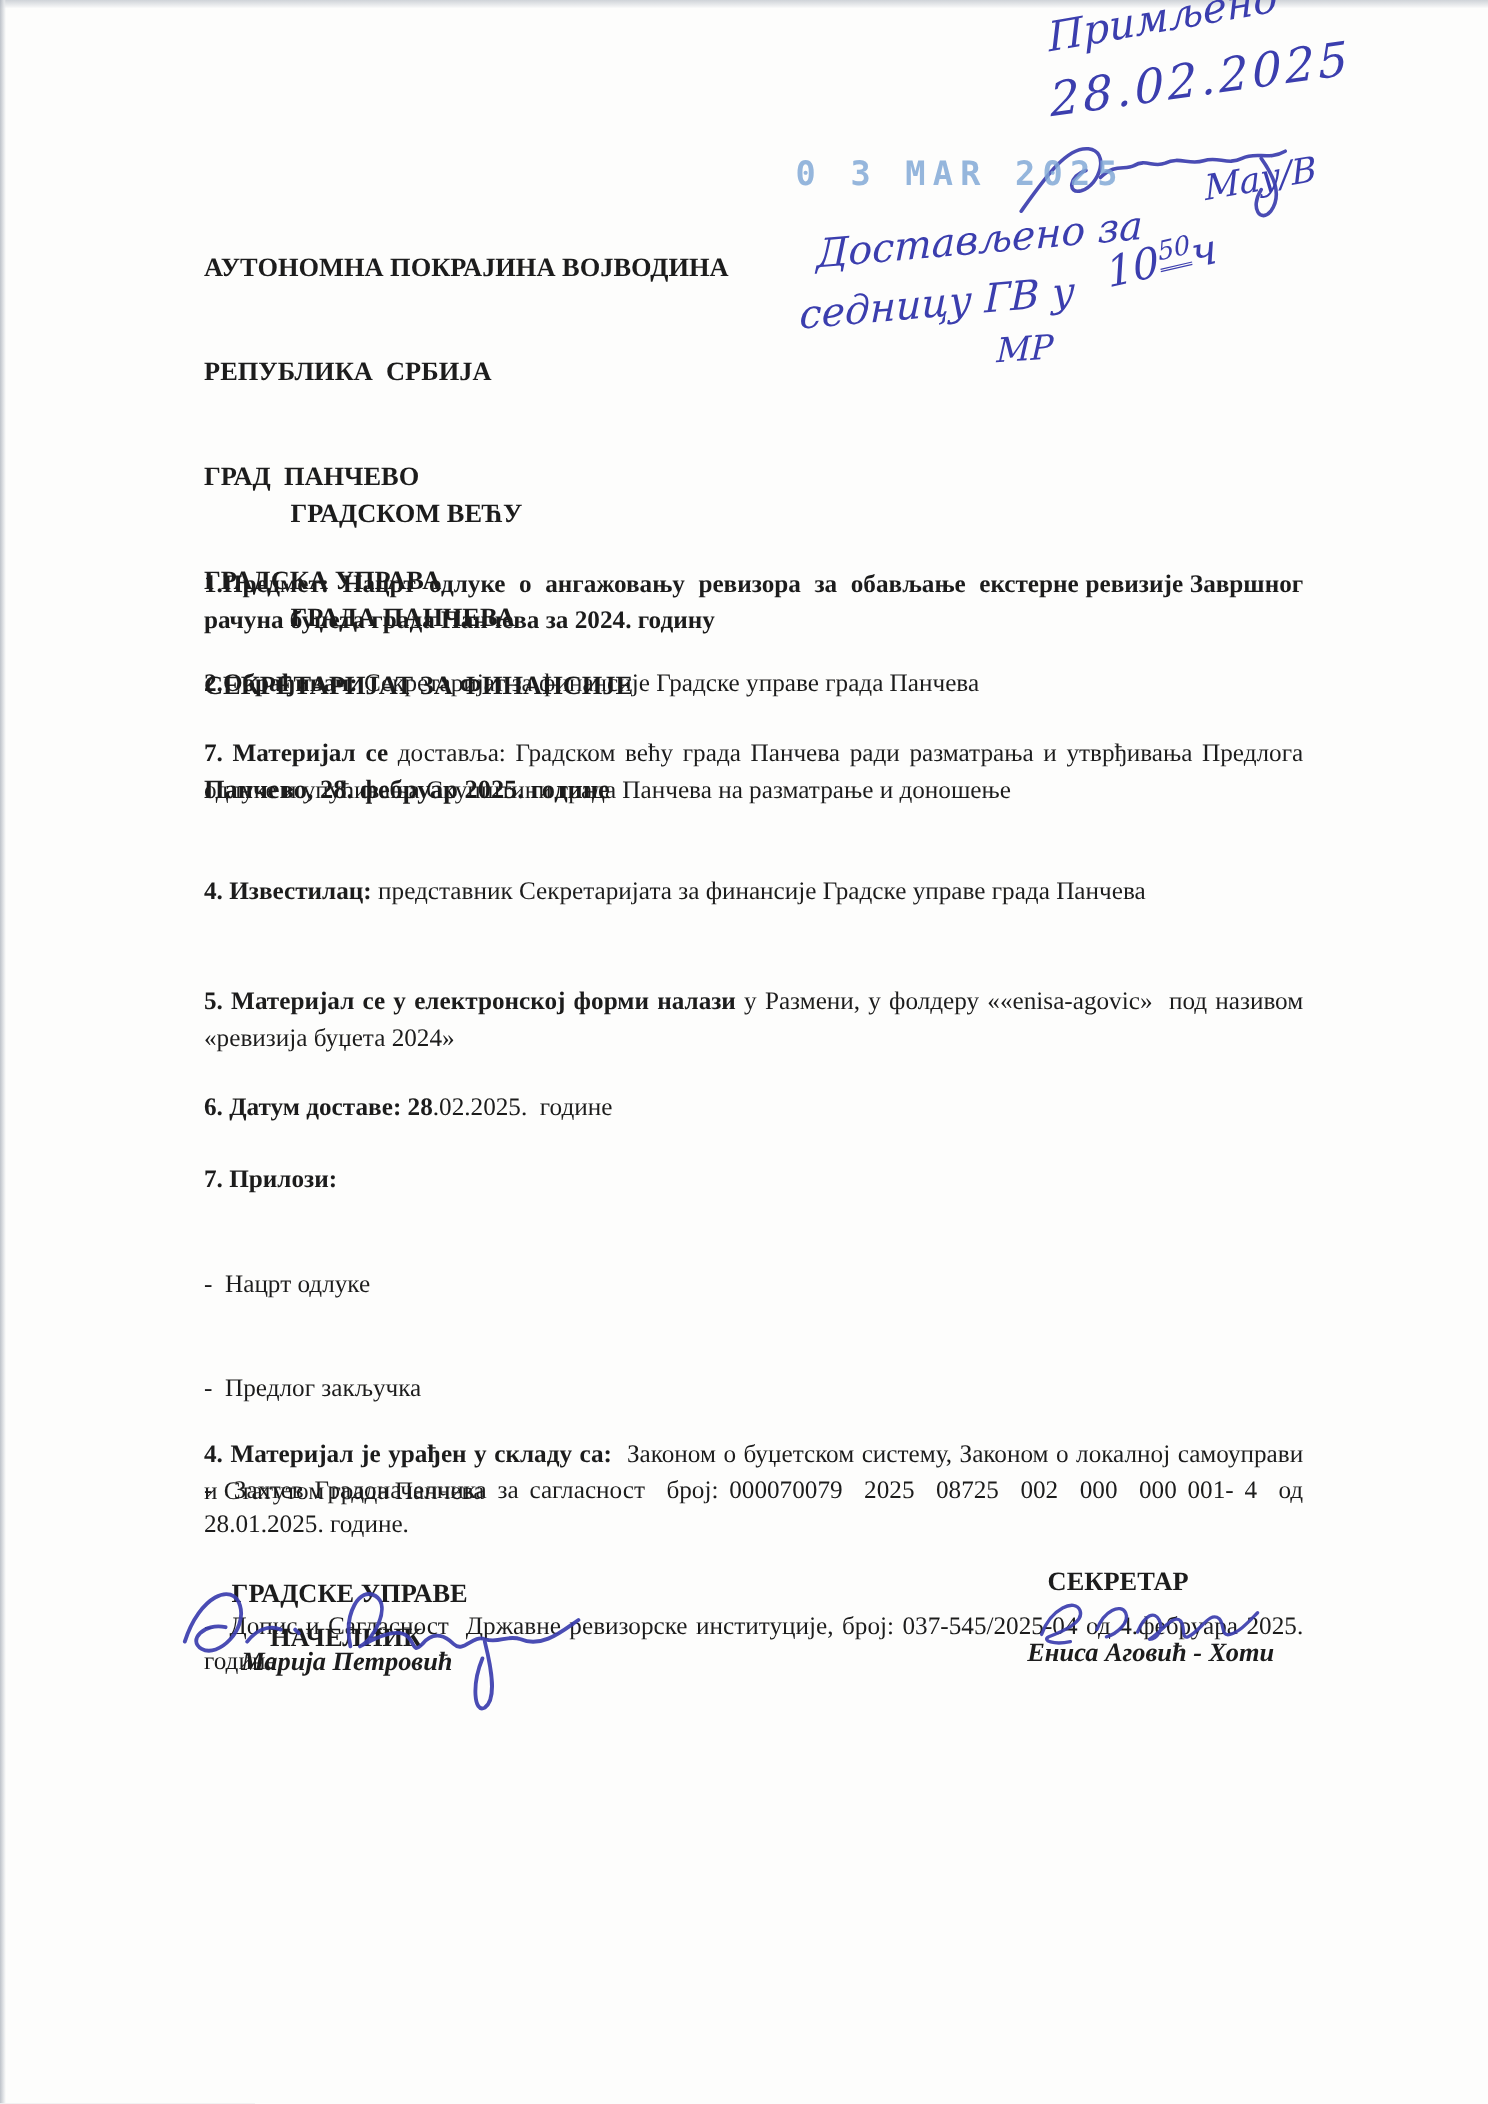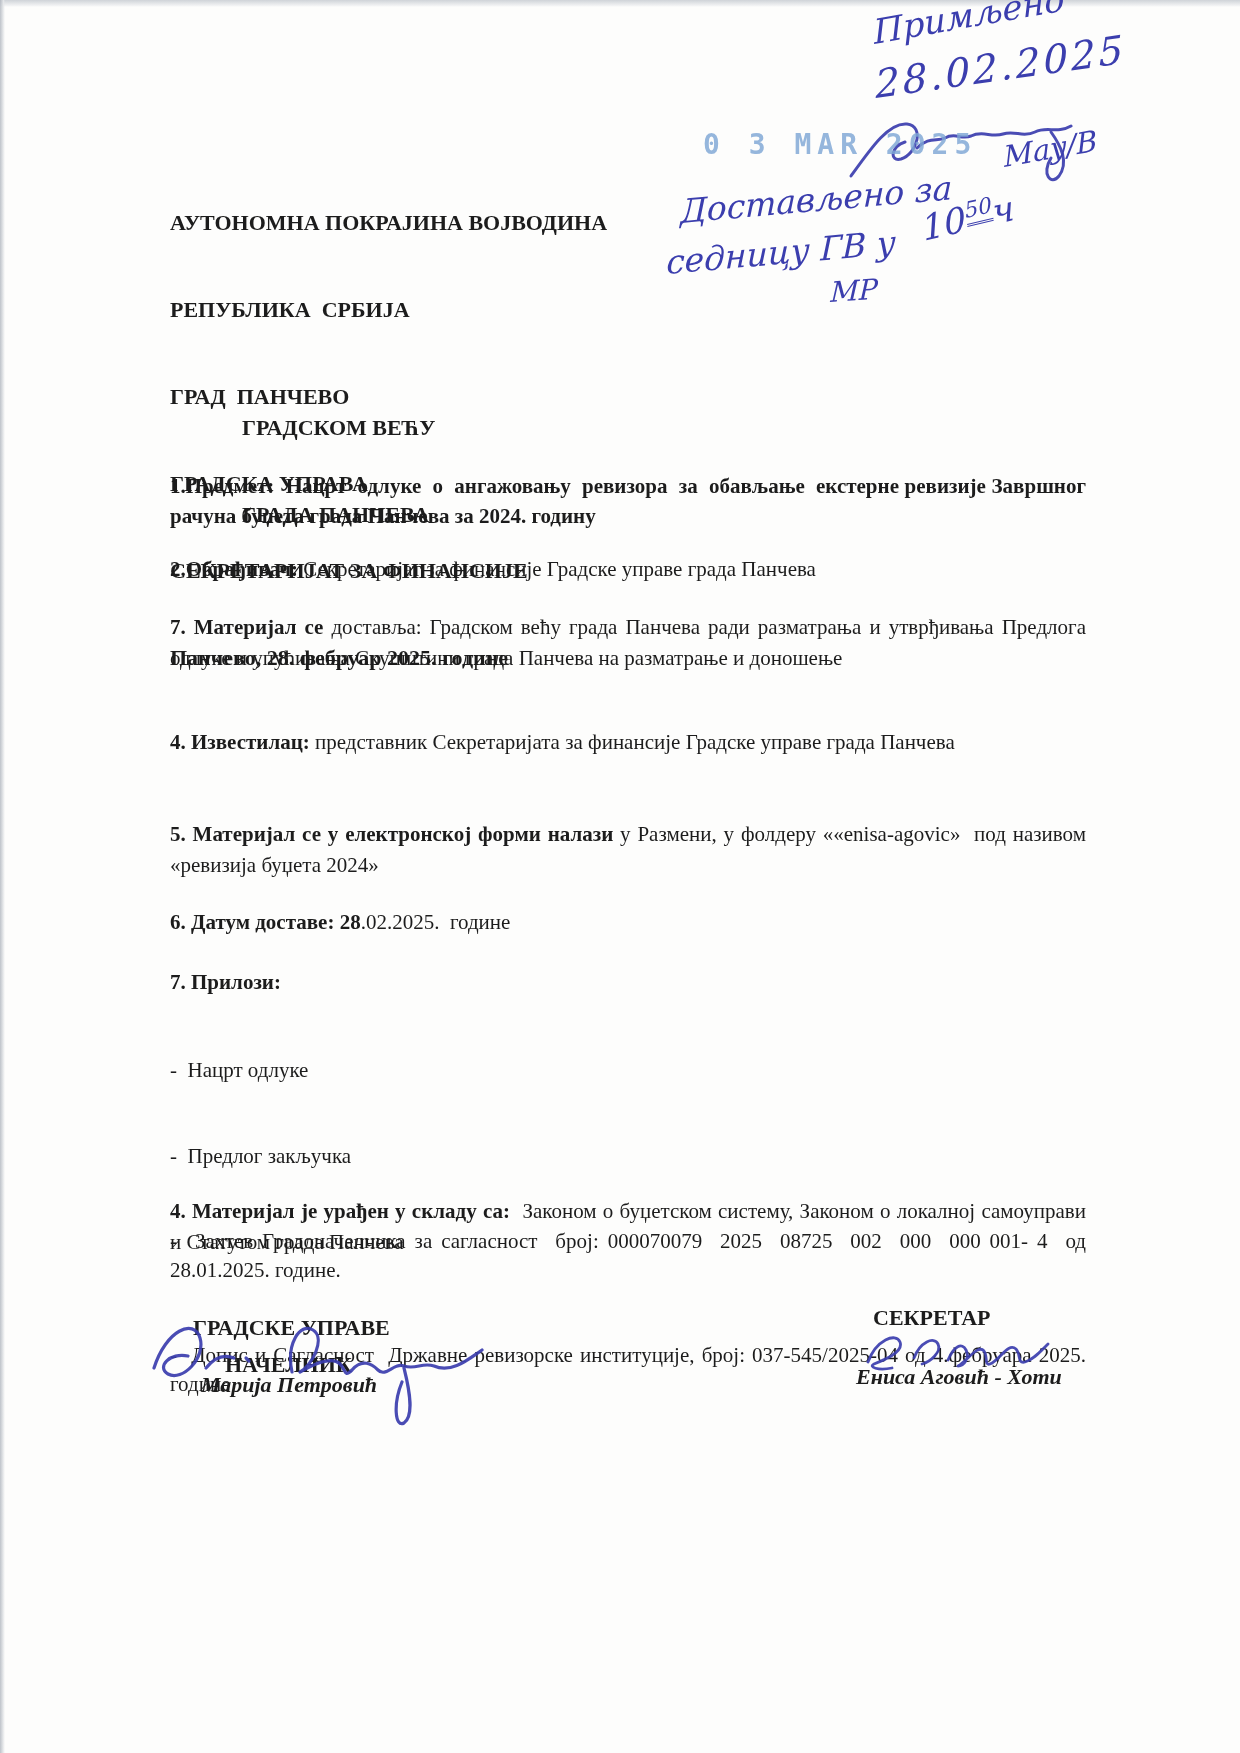--- a/index.html
+++ b/index.html
@@ -118,21 +118,21 @@
   <svg class="abs ink" style="left:843px;top:96px;" width="262" height="100" viewBox="0 0 262 100">
     <g fill="none" stroke="#3b3eae" stroke-width="3" stroke-linecap="round" stroke-linejoin="round" opacity="0.92">
       <path d="M8 80 C 28 52, 46 26, 64 28 C 82 30, 74 58, 58 63 C 46 66, 48 50, 62 46"></path>
       <path d="M74 52 C 86 40, 94 46, 102 42 C 112 36, 118 44, 128 40 C 140 34, 148 42, 160 38 C 172 34, 180 42, 192 36 C 204 30, 214 38, 228 30"></path>
       <path d="M208 36 C 218 50, 226 66, 216 80 C 208 90, 198 78, 208 62"></path>
     </g>
   </svg>
 
   <div class="abs hw" style="left:1005px;top:140px;font-size:29px;color:#3b3eae;transform:rotate(-10deg) skewX(-6deg);transform-origin:left bottom;">Мау/В</div>
 
-  <div class="abs stamp" style="color:#7fa7d6;margin-left:40px;">0 3 MAR 2025</div>
+  <div class="abs stamp" style="color:#7fa7d6;">0 3 MAR 2025</div>
 
   <div class="abs hw" style="left:680px;top:192px;font-size:33px;color:#3b3eae;transform:rotate(-5deg) skewX(-6deg);transform-origin:left bottom;">Достављено за</div>
 
   <div class="abs hw" style="left:666px;top:243px;font-size:33px;color:#3b3eae;transform:rotate(-5deg) skewX(-6deg);transform-origin:left bottom;">седницу ГВ у</div>
 
   <div class="abs hw" style="left:925px;top:208px;font-size:35px;color:#3b3eae;transform:rotate(-13deg) skewX(-6deg);transform-origin:left bottom;"><span>10</span><span class="hw-sup">50</span><span>ч</span></div>
 
   <div class="abs hw" style="left:830px;top:276px;font-size:28px;color:#3b3eae;transform:rotate(-4deg) skewX(-6deg);transform-origin:left bottom;">МР</div>
 </div>
 

